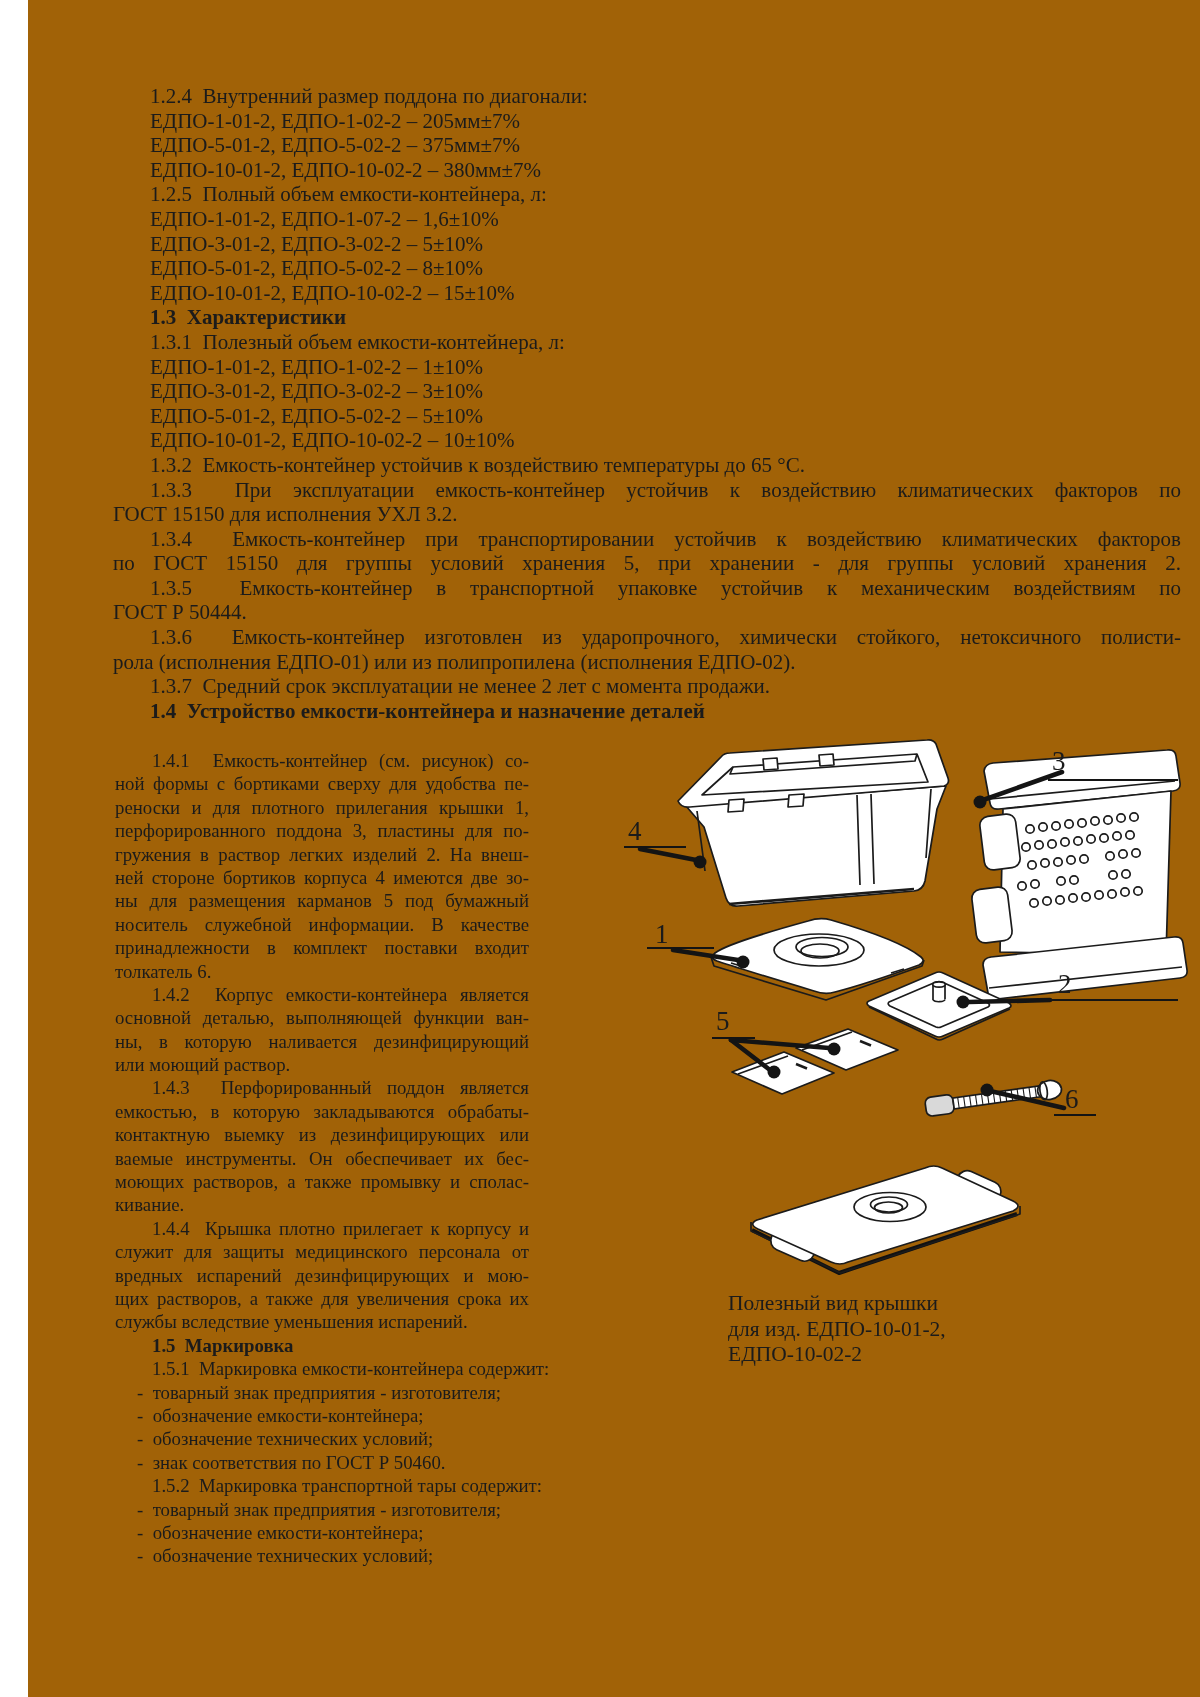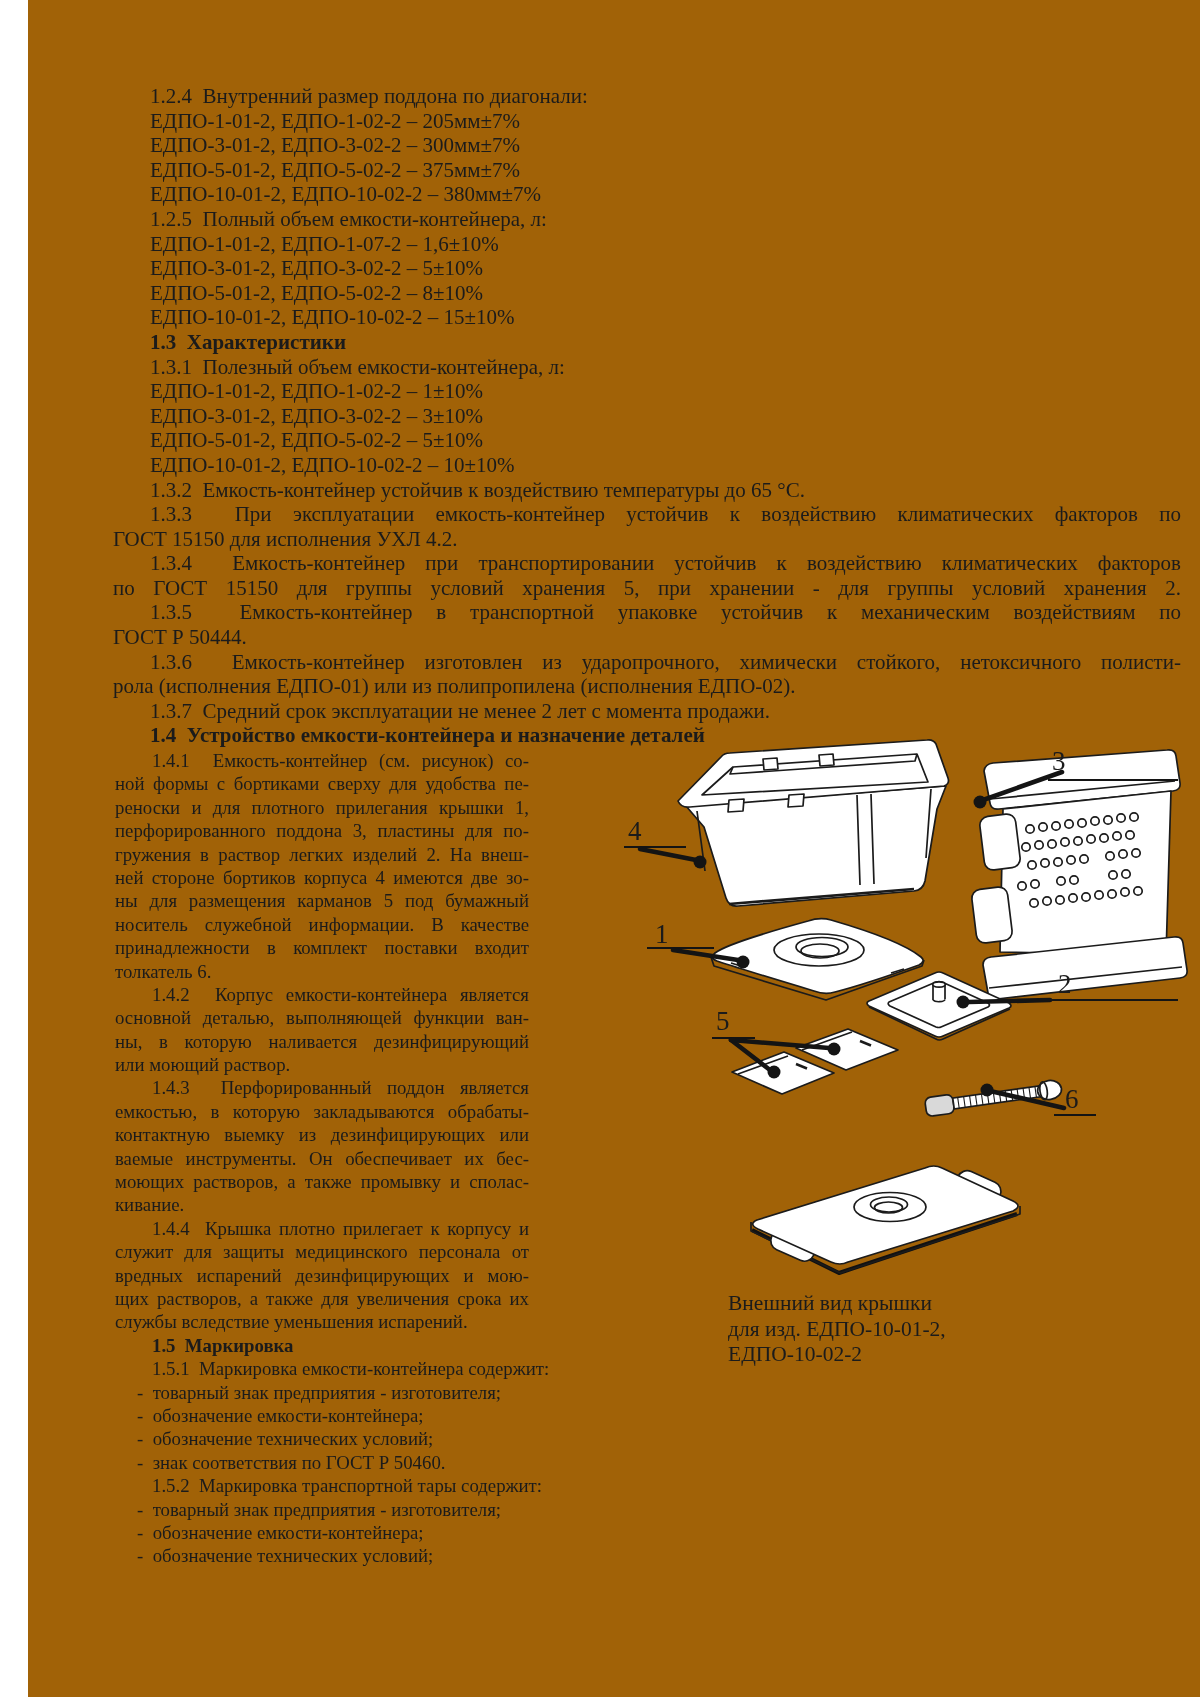--- a/index.html
+++ b/index.html
@@ -29,37 +29,36 @@
   .caption .ln{line-height:25.5px;height:25.5px;}
 </style>
 </head>
 <body>
 
 <div class="page">
 
   <div class="block top">
       <div class="ln ind">1.2.4&nbsp; Внутренний размер поддона по диагонали:</div>
       <div class="ln ind">ЕДПО-1-01-2, ЕДПО-1-02-2 – 205мм±7%</div>
-      <div class="ln ind">ЕДПО-3-01-2, ЕДПО-3-02-2 – 300мм±7%</div>
       <div class="ln ind">ЕДПО-5-01-2, ЕДПО-5-02-2 – 375мм±7%</div>
       <div class="ln ind">ЕДПО-10-01-2, ЕДПО-10-02-2 – 380мм±7%</div>
       <div class="ln ind">1.2.5&nbsp; Полный объем емкости-контейнера, л:</div>
       <div class="ln ind">ЕДПО-1-01-2, ЕДПО-1-07-2 – 1,6±10%</div>
       <div class="ln ind">ЕДПО-3-01-2, ЕДПО-3-02-2 – 5±10%</div>
       <div class="ln ind">ЕДПО-5-01-2, ЕДПО-5-02-2 – 8±10%</div>
       <div class="ln ind">ЕДПО-10-01-2, ЕДПО-10-02-2 – 15±10%</div>
       <div class="ln ind b">1.3&nbsp; Характеристики</div>
       <div class="ln ind">1.3.1&nbsp; Полезный объем емкости-контейнера, л:</div>
       <div class="ln ind">ЕДПО-1-01-2, ЕДПО-1-02-2 – 1±10%</div>
       <div class="ln ind">ЕДПО-3-01-2, ЕДПО-3-02-2 – 3±10%</div>
       <div class="ln ind">ЕДПО-5-01-2, ЕДПО-5-02-2 – 5±10%</div>
       <div class="ln ind">ЕДПО-10-01-2, ЕДПО-10-02-2 – 10±10%</div>
       <div class="ln ind">1.3.2&nbsp; Емкость-контейнер устойчив к воздействию температуры до 65 °С.</div>
       <div class="ln ind j">1.3.3&nbsp; При эксплуатации емкость-контейнер устойчив к воздействию климатических факторов по</div>
-      <div class="ln">ГОСТ 15150 для исполнения УХЛ 4.2.</div>
+      <div class="ln">ГОСТ 15150 для исполнения УХЛ 3.2.</div>
       <div class="ln ind j">1.3.4&nbsp; Емкость-контейнер при транспортировании устойчив к воздействию климатических факторов</div>
       <div class="ln j">по ГОСТ 15150 для  группы условий хранения 5, при хранении - для группы условий хранения 2.</div>
       <div class="ln ind j">1.3.5&nbsp; Емкость-контейнер в транспортной упаковке устойчив к механическим воздействиям по</div>
       <div class="ln">ГОСТ Р 50444.</div>
       <div class="ln ind j">1.3.6&nbsp; Емкость-контейнер изготовлен из ударопрочного, химически стойкого, нетоксичного полисти-</div>
       <div class="ln">рола (исполнения ЕДПО-01) или из полипропилена (исполнения ЕДПО-02).</div>
       <div class="ln ind">1.3.7&nbsp; Средний срок эксплуатации не менее 2 лет с момента продажи.</div>
       <div class="ln ind b">1.4&nbsp; Устройство емкости-контейнера и назначение деталей</div>
     </div>
 
@@ -248,18 +247,18 @@
       <rect x="928" y="1176" width="46" height="21" rx="10" transform="rotate(24 951 1186)"></rect>
       <rect x="742" y="1235" width="46" height="21" rx="10" transform="rotate(24 765 1245)"></rect>
       <path d="M729,1220 L897,1168 Q906,1164 914,1168 L985,1201 Q995,1206 985,1211 L820,1262 Q812,1266 803,1262 L730,1229 Q720,1224 729,1220 Z"></path>
       <ellipse cx="862" cy="1207" rx="36" ry="14.5" fill="none"></ellipse>
       <ellipse cx="861" cy="1204.5" rx="18.5" ry="7.5" fill="none"></ellipse>
       <ellipse cx="860.5" cy="1207.5" rx="14" ry="5.5" fill="none"></ellipse>
     </g>
   </svg>
 
   <div class="block caption">
-      <div class="ln">Внешний вид крышки</div>
+      <div class="ln">Полезный вид крышки</div>
       <div class="ln">для изд. ЕДПО-10-01-2,</div>
       <div class="ln">ЕДПО-10-02-2</div>
     </div>
 
 </div>
 
 </body></html>

